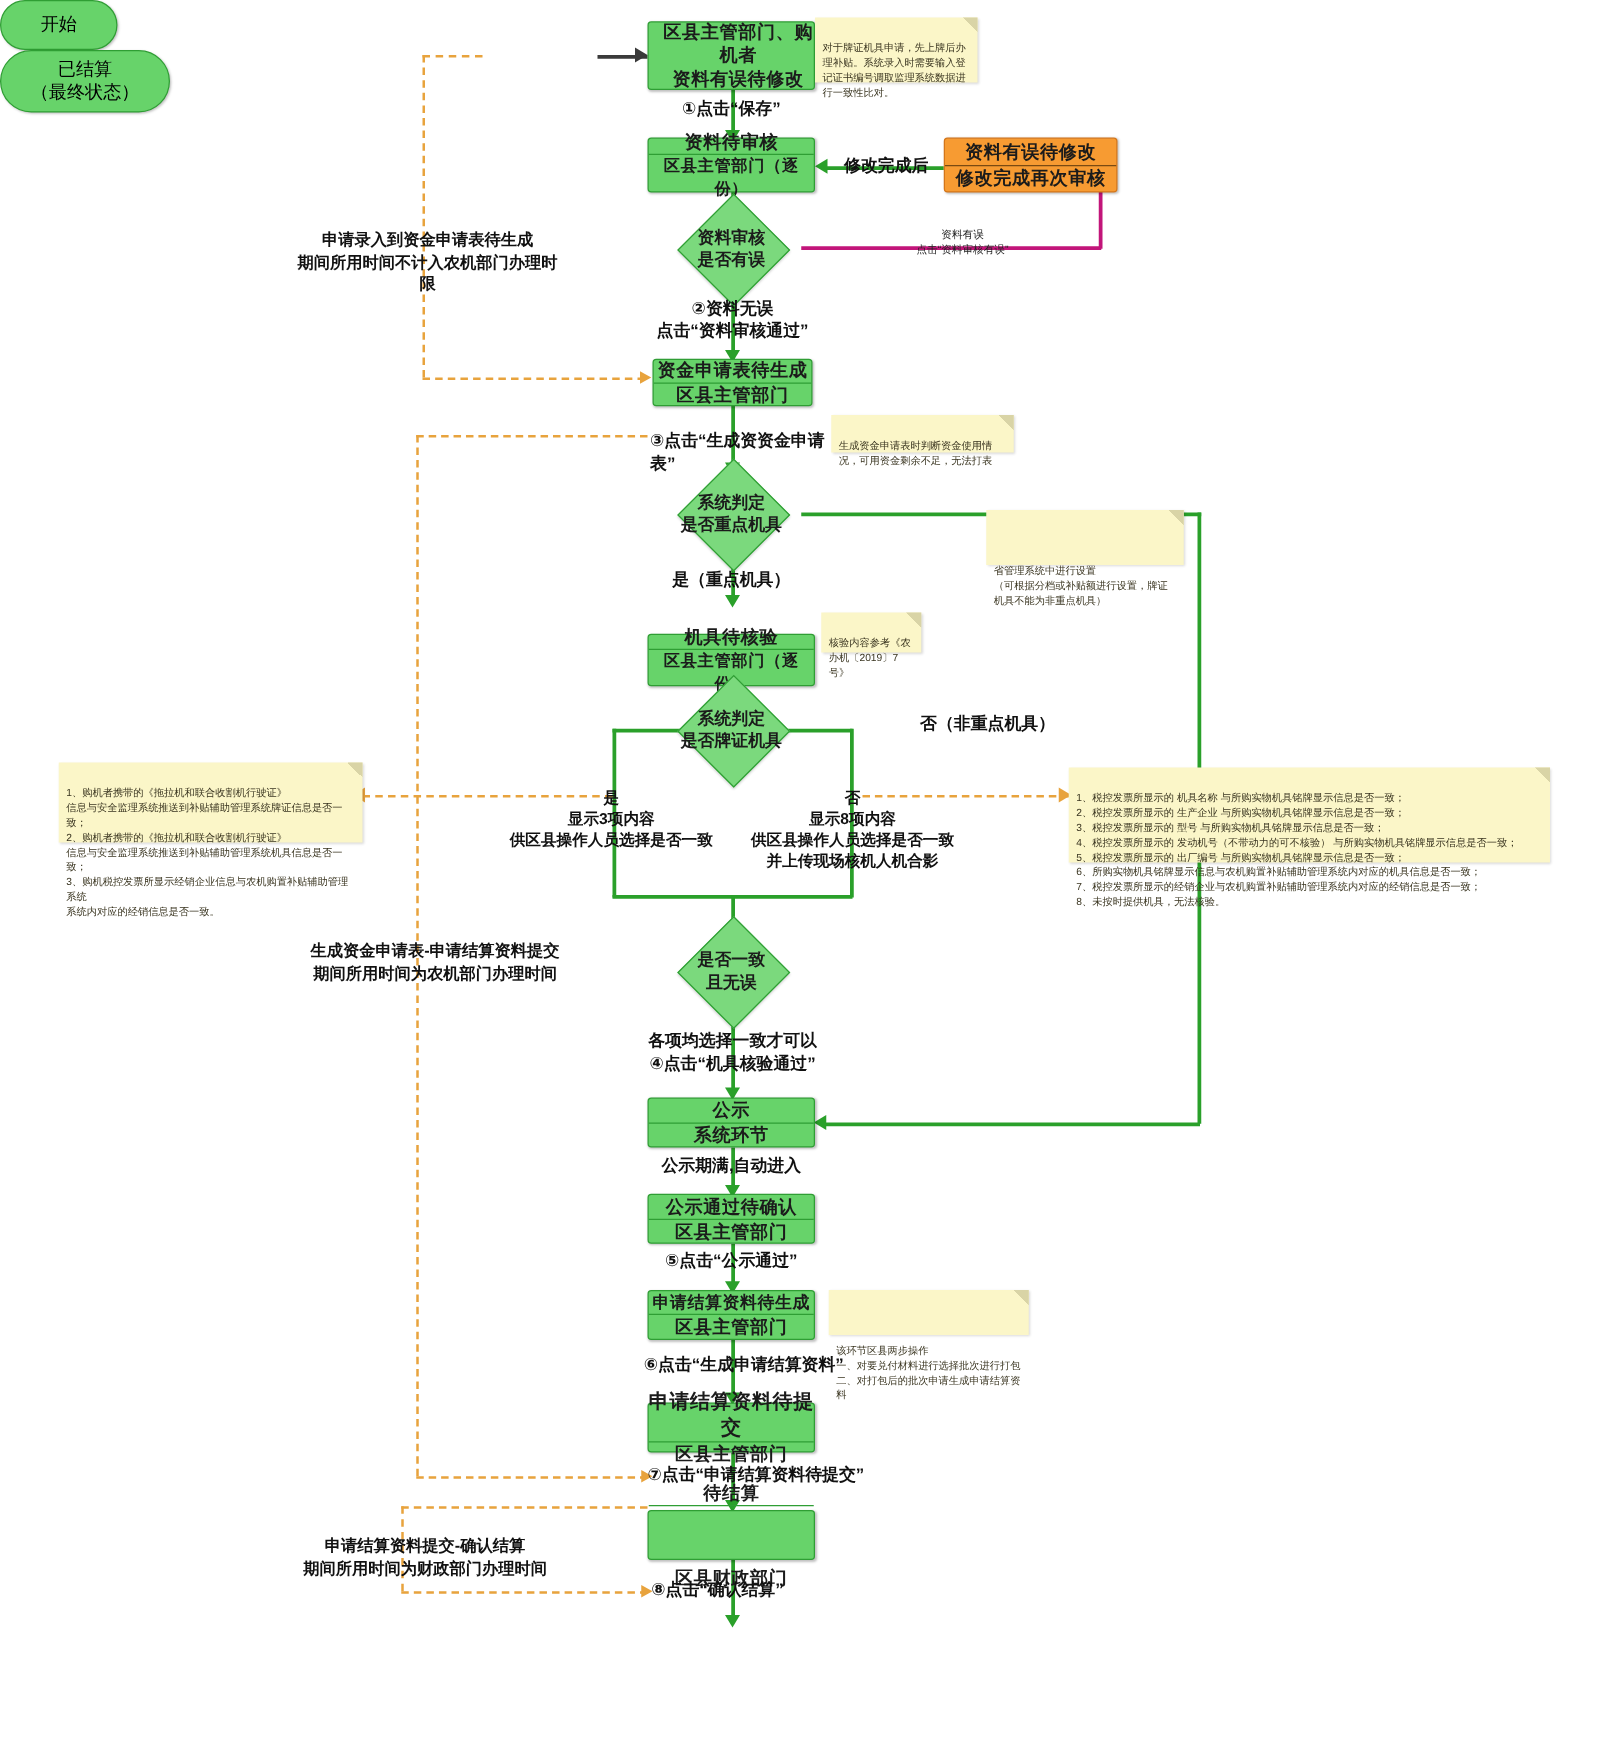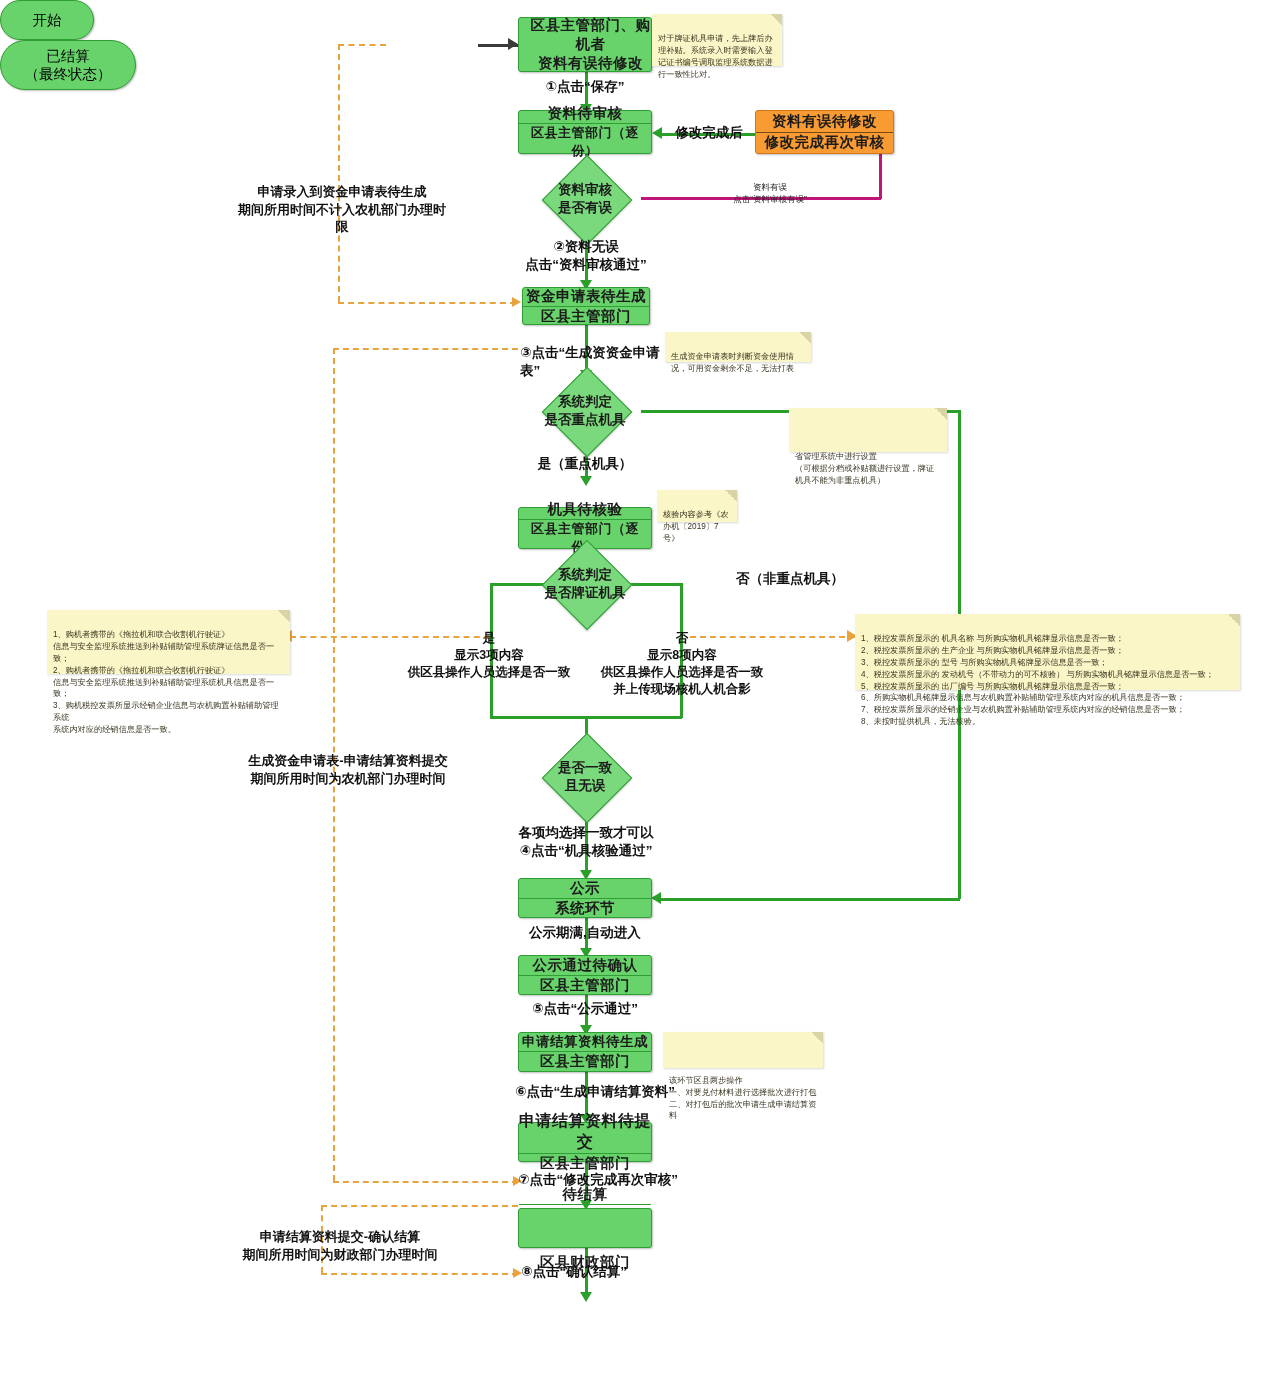--- a/index.html
+++ b/index.html
@@ -275,21 +275,21 @@
 
   <div class="elabel" style="left:498px;top:824px;width:176px;text-align:center;">各项均选择一致才可以
 ④点击“机具核验通过”</div>
 
   <div class="elabel" style="left:505px;top:924px;width:160px;">公示期满,自动进入</div>
 
   <div class="elabel" style="left:505px;top:1000px;width:160px;">⑤点击“公示通过”</div>
 
   <div class="elabel" style="left:505px;top:1083px;width:180px;">⑥点击“生成申请结算资料”</div>
 
-  <div class="elabel" style="left:518px;top:1171px;width:200px;text-align:left;">⑦点击“修改完成再次审核”</div>
+  <div class="elabel" style="left:518px;top:1171px;width:200px;text-align:left;">⑦点击“申请结算资料待提交”</div>
 
   <div class="elabel" style="left:521px;top:1263px;width:180px;text-align:left;">⑧点击“确认结算”</div>
 
   <div class="elabel" style="left:238px;top:752px;width:220px;text-align:center;font-size:13px;">生成资金申请表-申请结算资料提交
 期间所用时间为农机部门办理时间</div>
 
   <div class="elabel" style="left:232px;top:183px;width:220px;text-align:center;font-size:13px;">申请录入到资金申请表待生成
 期间所用时间不计入农机部门办理时限</div>
 
   <div class="elabel" style="left:230px;top:1228px;width:220px;text-align:center;font-size:13px;">申请结算资料提交-确认结算

